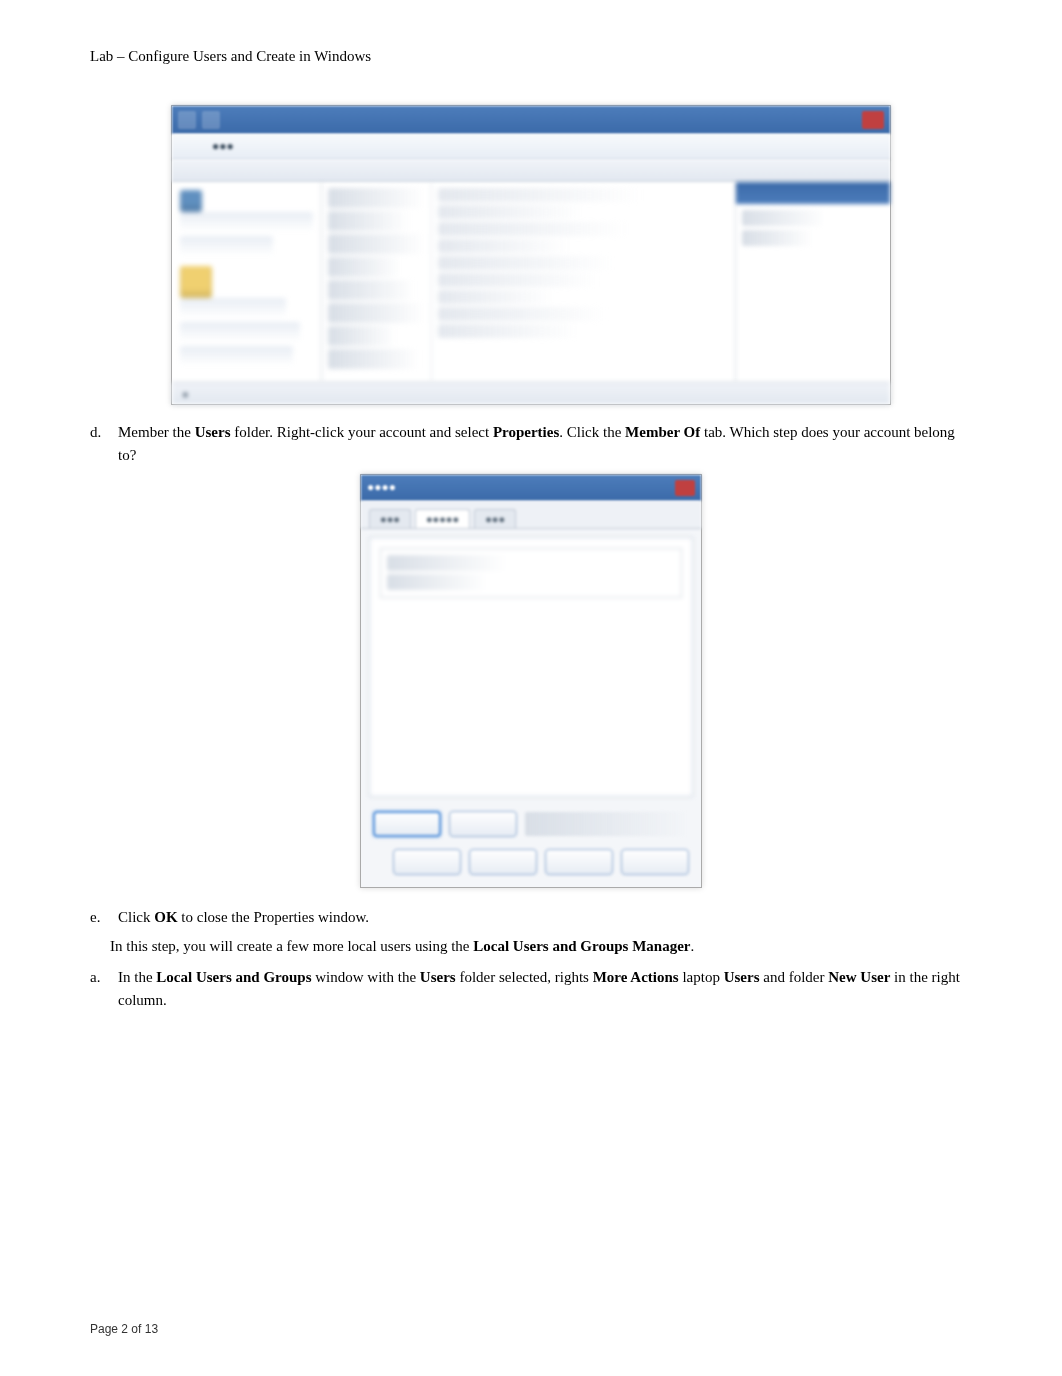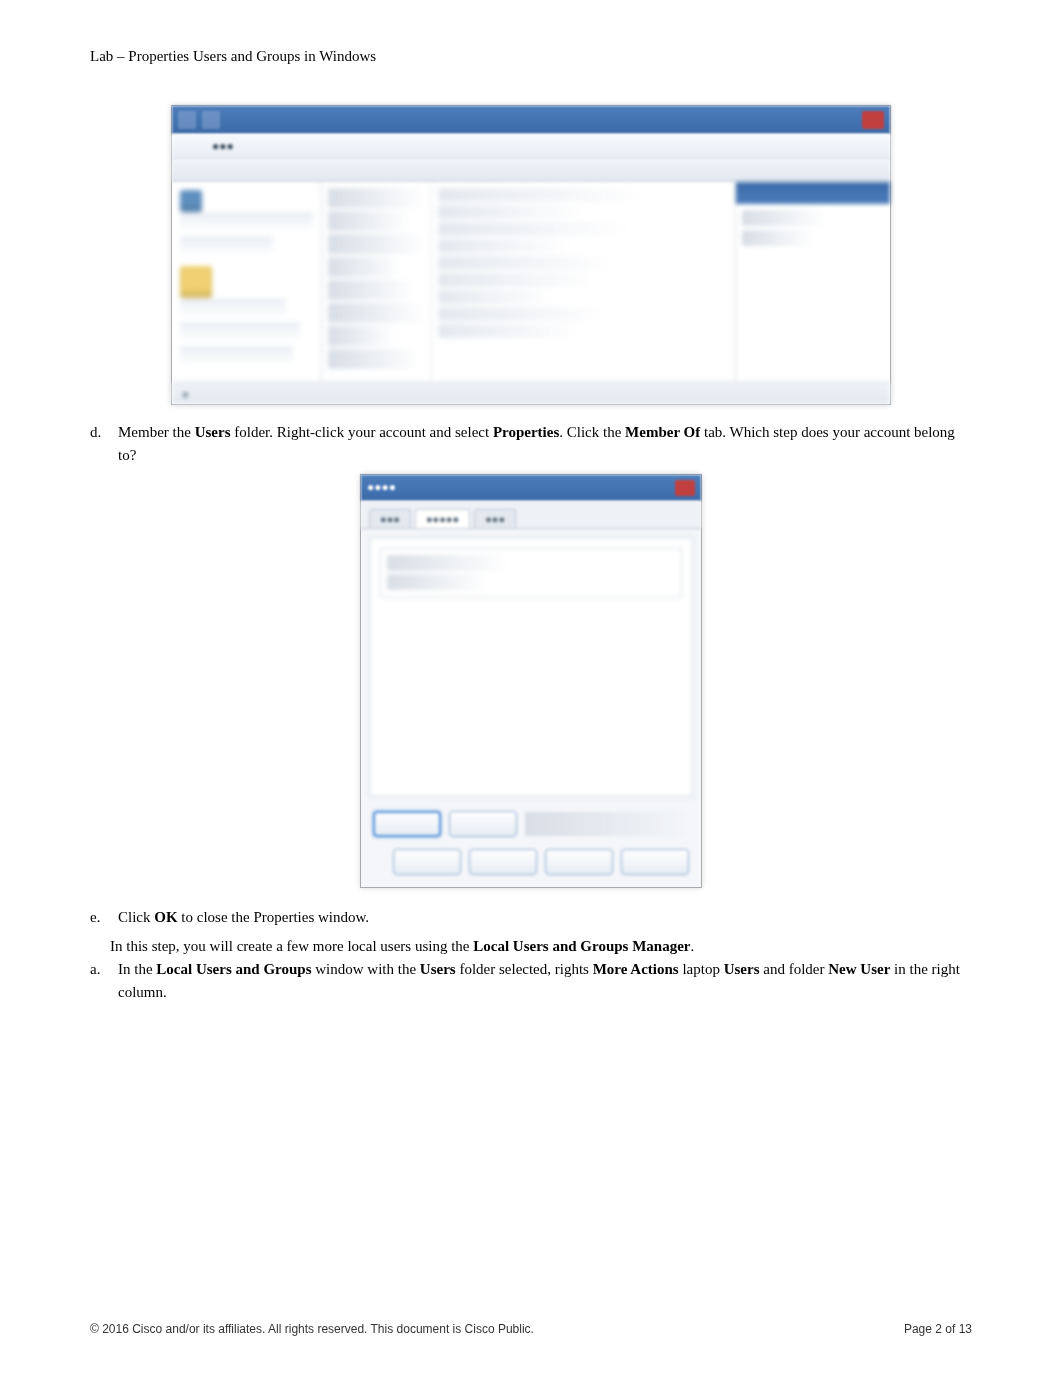--- a/index.html
+++ b/index.html
@@ -261,41 +261,41 @@
     filter: blur(1.8px);
   }
 
   .step-heading {
     font-size: 19px;
     font-family: "Times New Roman", Times, serif;
     margin: 10px 0 8px 0;
   }
   .step-intro {
     font-size: 15px;
-    margin: 0 0 0 20px;
+    margin: 0 0 8px 20px;
     line-height: 1.55;
   }
 
   .footer {
     position: absolute;
     bottom: 40px;
     left: 90px;
     right: 90px;
     display: flex;
     justify-content: space-between;
     font-size: 12px;
     color: #333;
     font-family: Arial, Helvetica, sans-serif;
   }
 </style>
 </head>
 <body>
 
 <div class="page">
-  <div class="header">Lab – Properties Users and Groups in Windows</div>
+  <div class="header">Lab – Configure Users and Create in Windows</div>
 
   <div class="screenshot-1">
     <div class="title-bar">
       <div class="tb-left">
           <span></span>
           <span></span>
         </div>
       <div class="tb-right"></div>
     </div>
     <div class="menu-bar">
@@ -396,17 +396,16 @@
 
   <div class="list-item-a">
     <div class="list-letter">a.</div>
     <div class="list-body">
       <span>In the </span><b>Local Users and Groups</b><span> window with the </span><b>Users</b><span> folder selected, rights </span><b>More Actions</b><span> laptop </span><b>Users</b><span> and folder </span><b>New User</b><span> in the right column.</span>
     </div>
   </div>
 </div>
 
 <div class="footer">
-  <span>© 2016 Cisco and/or its affiliates. All rights reserved. This document is Cisco Public.</span>
   <span>
     <span>Page </span><span>2 of 13</span>
   </span>
 </div>
 
 </body></html>

